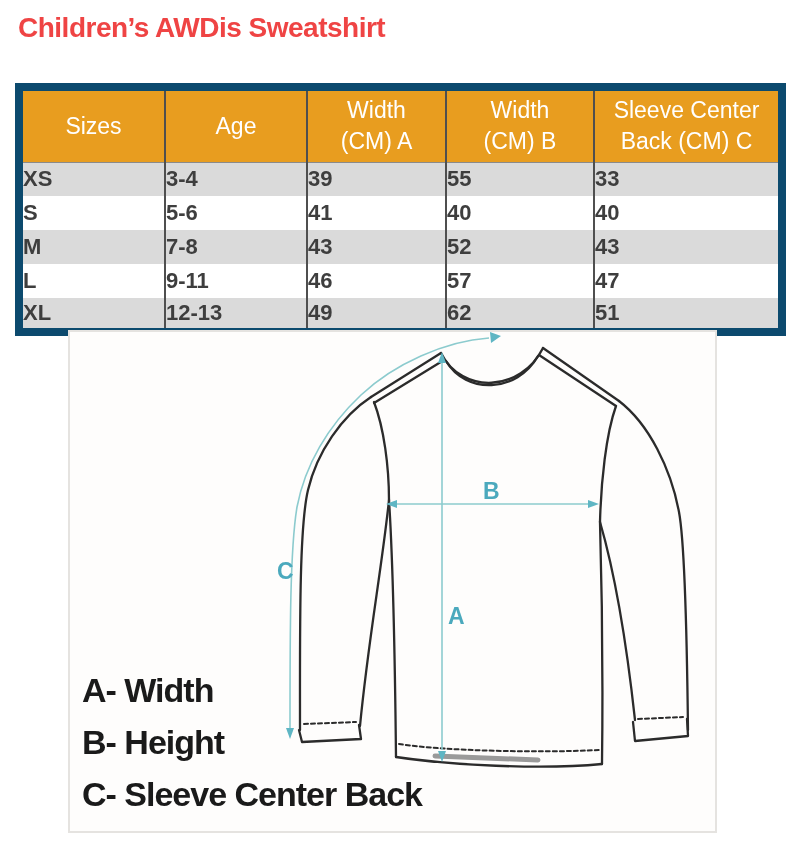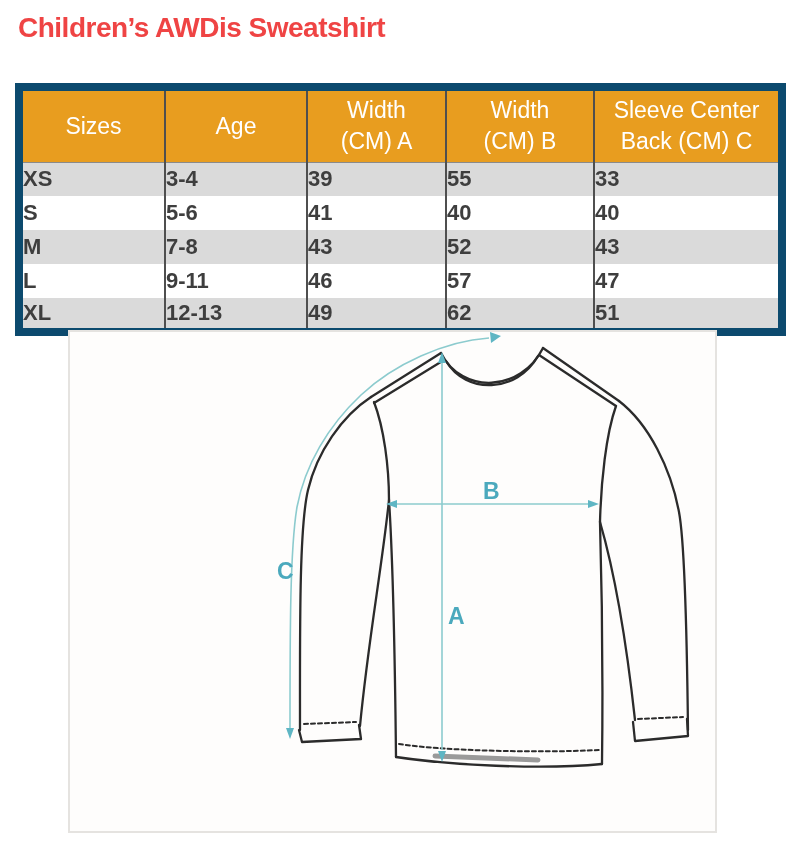--- a/index.html
+++ b/index.html
@@ -202,15 +202,20 @@
       </g>
 
       <g>
         <path d="M 419,6 C 375,9 324,32 291,63 C 258,94 235,133 227,175 C 220,217 220,300 220,396" stroke="#8CCBCE" stroke-width="1.6" fill="none"></path>
         <polygon points="431,4 420,0 421,11" fill="#5FB6C4"></polygon>
         <polygon points="220,407 216,396 224,396" fill="#5FB6C4"></polygon>
         <text class="m-label" x="207" y="247">C</text>
       </g>
     </svg>
 
+    <div class="legend">
+      <div>A- Width</div>
+      <div>B- Height</div>
+      <div>C- Sleeve Center Back</div>
+    </div>
   </div>
 
 </div>
 
 </body></html>

